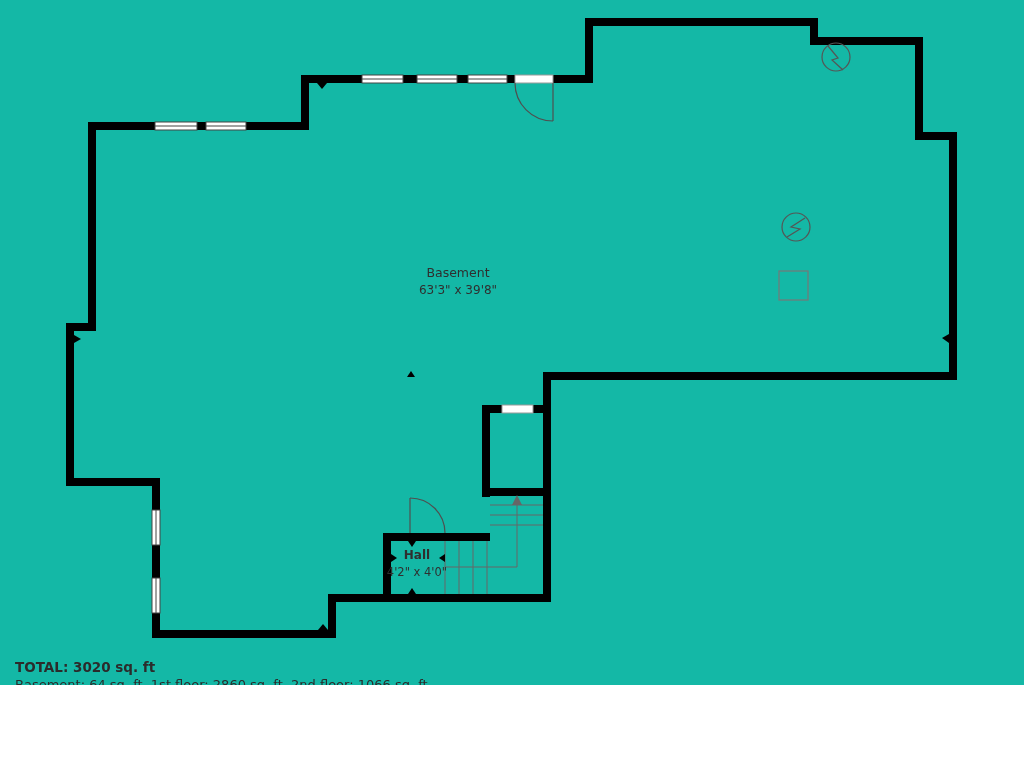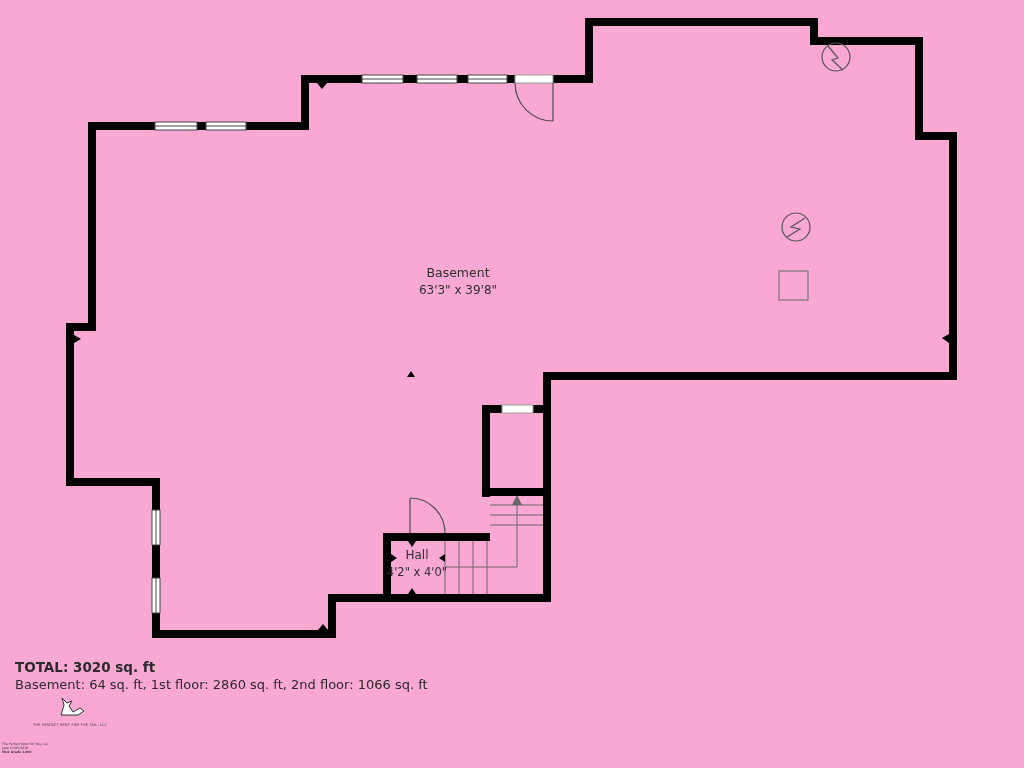--- a/index.html
+++ b/index.html
@@ -1,24 +1,24 @@
 <!DOCTYPE html>
 <html><head>
 <meta charset="utf-8">
 <style>
   html,body{margin:0;padding:0;background:#ffffff;}
-  #stage{position:relative;width:1024px;height:768px;background:#f9a8d4;overflow:hidden;
+  #stage{position:relative;width:1024px;height:685px;background:#14b8a6;overflow:hidden;
          font-family:"DejaVu Sans","Liberation Sans",sans-serif;}
   #plan-svg{position:absolute;left:0;top:0;}
   .room-label{position:absolute;text-align:center;color:#2f2f2f;line-height:1.35;}
   .room-label .rname{font-size:12.5px;}
   .room-label .rdims{font-size:12px;}
   #basement-label{left:358px;top:265px;width:200px;}
   #hall-label{left:357px;top:547px;width:120px;line-height:1.4;}
-  #hall-label .rname{font-size:12px;}
+  #hall-label .rname{font-size:12px;font-weight:bold;}
   #hall-label .rdims{font-size:11.5px;}
   #footer{position:absolute;left:15px;top:659px;width:1024px;text-align:left;color:#2b2b2b;}
   #footer .total{font-size:13.5px;font-weight:bold;line-height:1.3;}
   #footer .line{font-size:13px;line-height:1.3;}
   #footer .disclaimer{font-size:7.5px;color:#4a4a4a;margin-top:9px;}
   #brand{position:absolute;left:30px;top:694px;width:80px;text-align:center;color:#333;}
   #brand .brand-text{font-size:3.5px;letter-spacing:.2px;margin-top:1px;white-space:nowrap;}
   #fine-print{position:absolute;left:2px;top:743px;color:#3a3a3a;font-size:4px;line-height:1.1;transform:scale(.8);transform-origin:0 0;}
   #fine-print .fp3{font-weight:bold;}
 </style>

